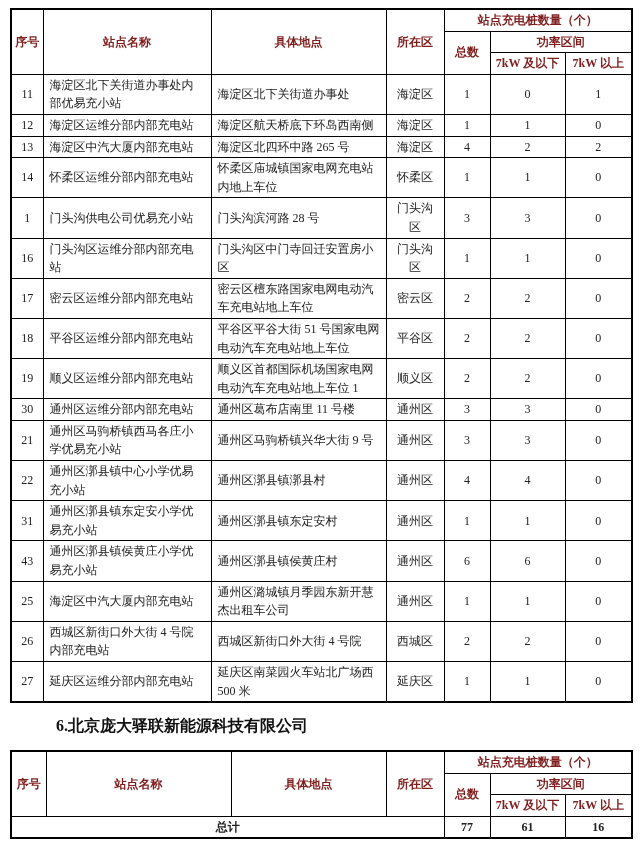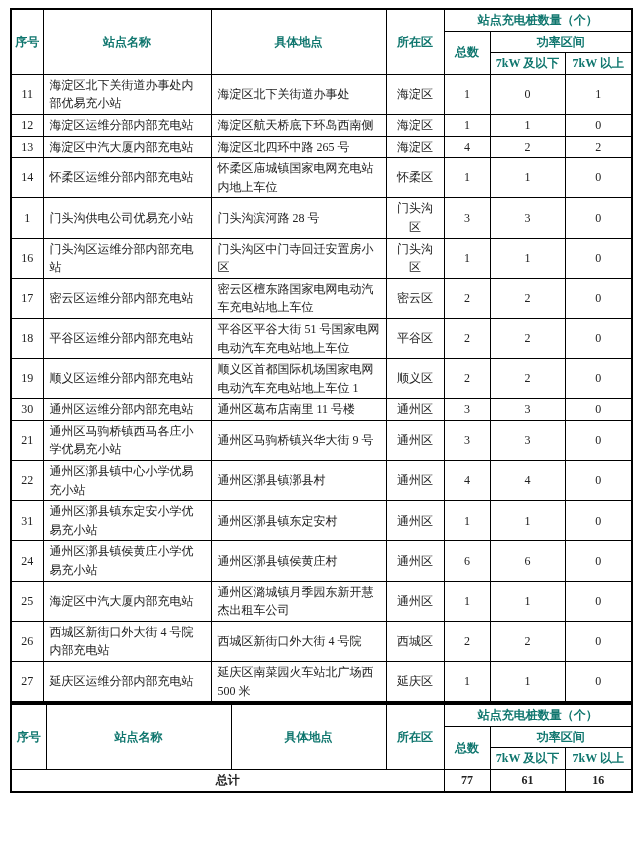--- a/index.html
+++ b/index.html
@@ -23,21 +23,21 @@
     border: 1px solid #000;
     font-size: 12px;
     padding: 1px 6px;
     line-height: 1.55;
     word-break: break-all;
     vertical-align: middle;
   }
   table.data th {
     text-align: center;
     font-weight: 700;
-    color: #0f766e;
+    color: #7f1d1d;
     padding: 1px 2px;
   }
   tr.hrow1 th { height: 22px; }
   tr.hrow2 th { height: 18px; }
   tr.hrow3 th { height: 20px; margin-left: 28px; }
   td.center { text-align: center; }
   td.left { text-align: left; }
   tr.total-row td { font-weight: 700; height: 20px; }
 
   
@@ -210,21 +210,21 @@
         <tr>
           <td class="center">31</td>
           <td class="left">通州区漷县镇东定安小学优易充小站</td>
           <td class="left">通州区漷县镇东定安村</td>
           <td class="center">通州区</td>
           <td class="center">1</td>
           <td class="center">1</td>
           <td class="center">0</td>
         </tr>
         <tr>
-          <td class="center">24</td>
+          <td class="center">43</td>
           <td class="left">通州区漷县镇侯黄庄小学优易充小站</td>
           <td class="left">通州区漷县镇侯黄庄村</td>
           <td class="center">通州区</td>
           <td class="center">6</td>
           <td class="center">6</td>
           <td class="center">0</td>
         </tr>
         <tr>
           <td class="center">25</td>
           <td class="left">海淀区中汽大厦内部充电站</td>
@@ -248,20 +248,21 @@
           <td class="left">延庆区运维分部内部充电站</td>
           <td class="left">延庆区南菜园火车站北广场西 500 米</td>
           <td class="center">延庆区</td>
           <td class="center">1</td>
           <td class="center">1</td>
           <td class="center">0</td>
         </tr>
       </tbody>
   </table>
 
+  <div class="section-heading">6.北京庞大驿联新能源科技有限公司</div>
 
   <table class="data t2">
     <colgroup>
       <col class="c-serial">
         <col class="c-name">
         <col class="c-address">
         <col class="c-district">
       <col class="c-total">
         <col class="c-below">
         <col class="c-above">

